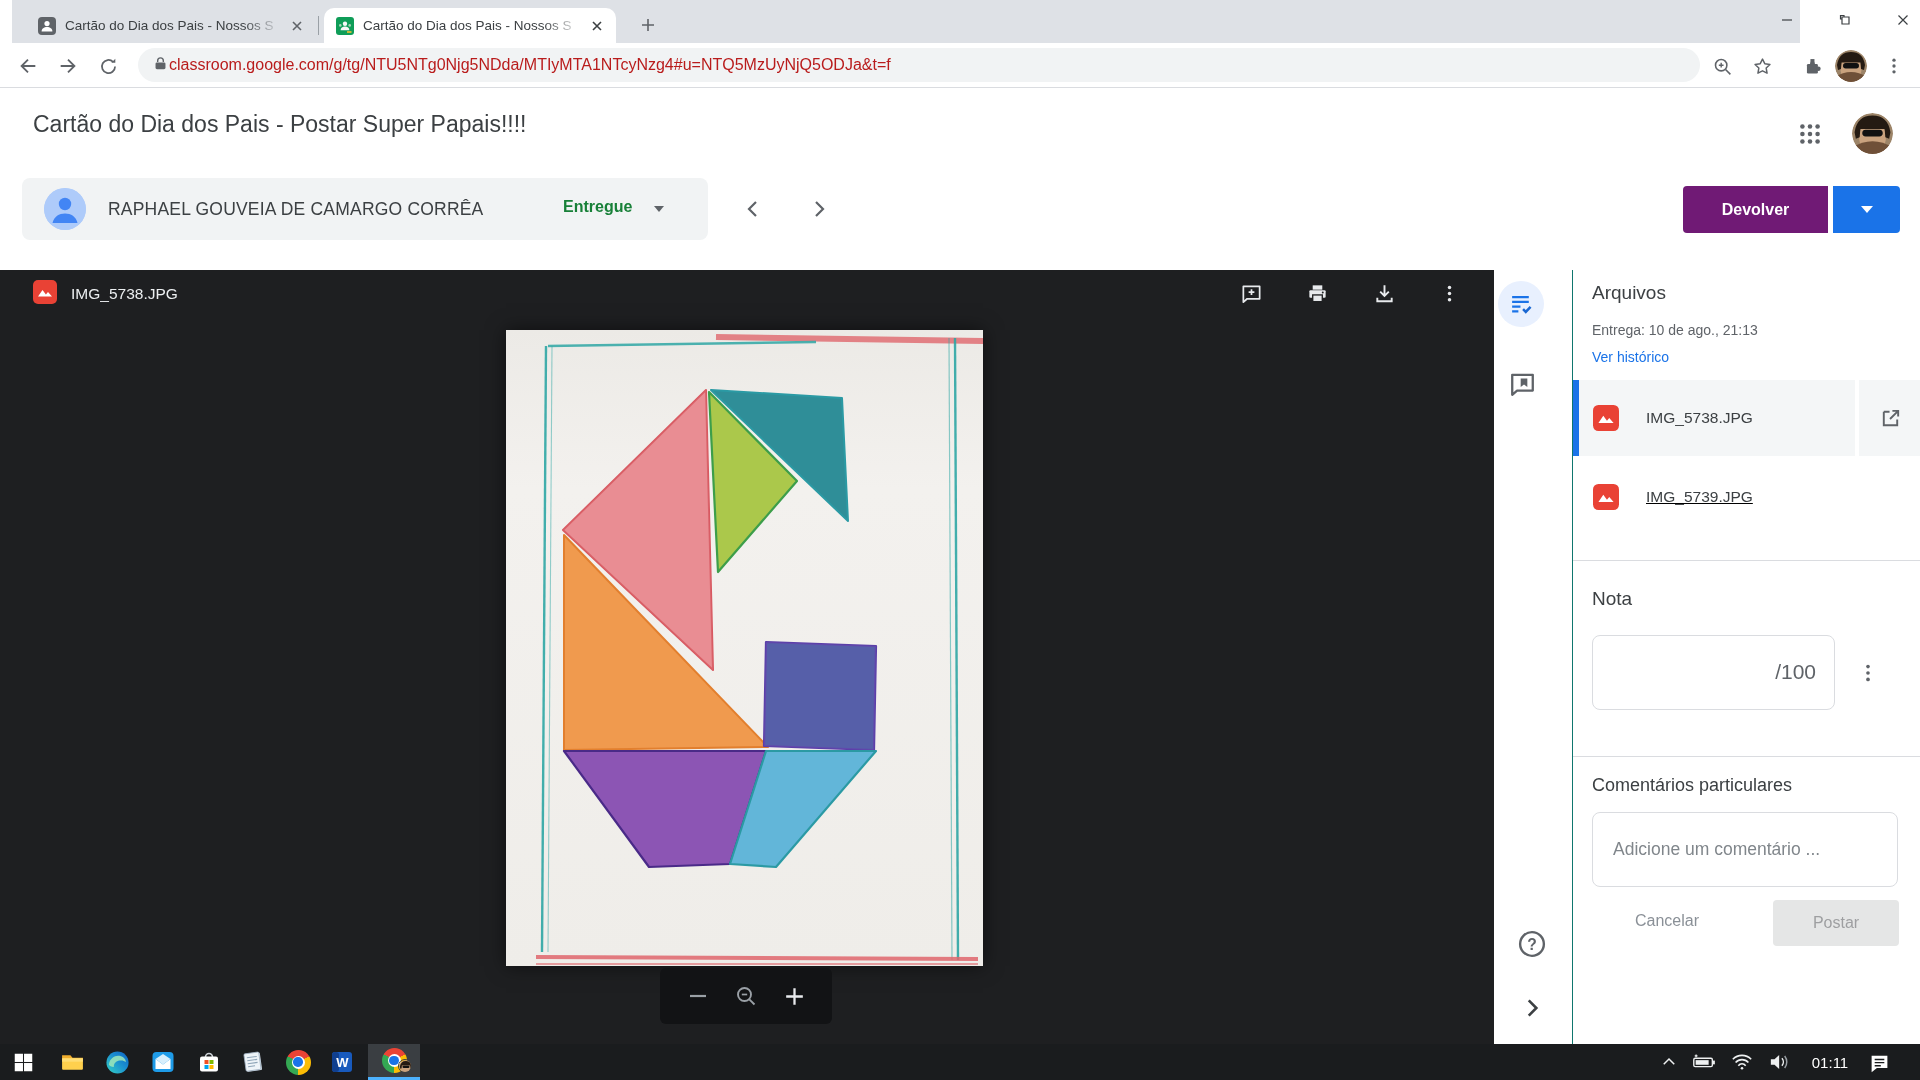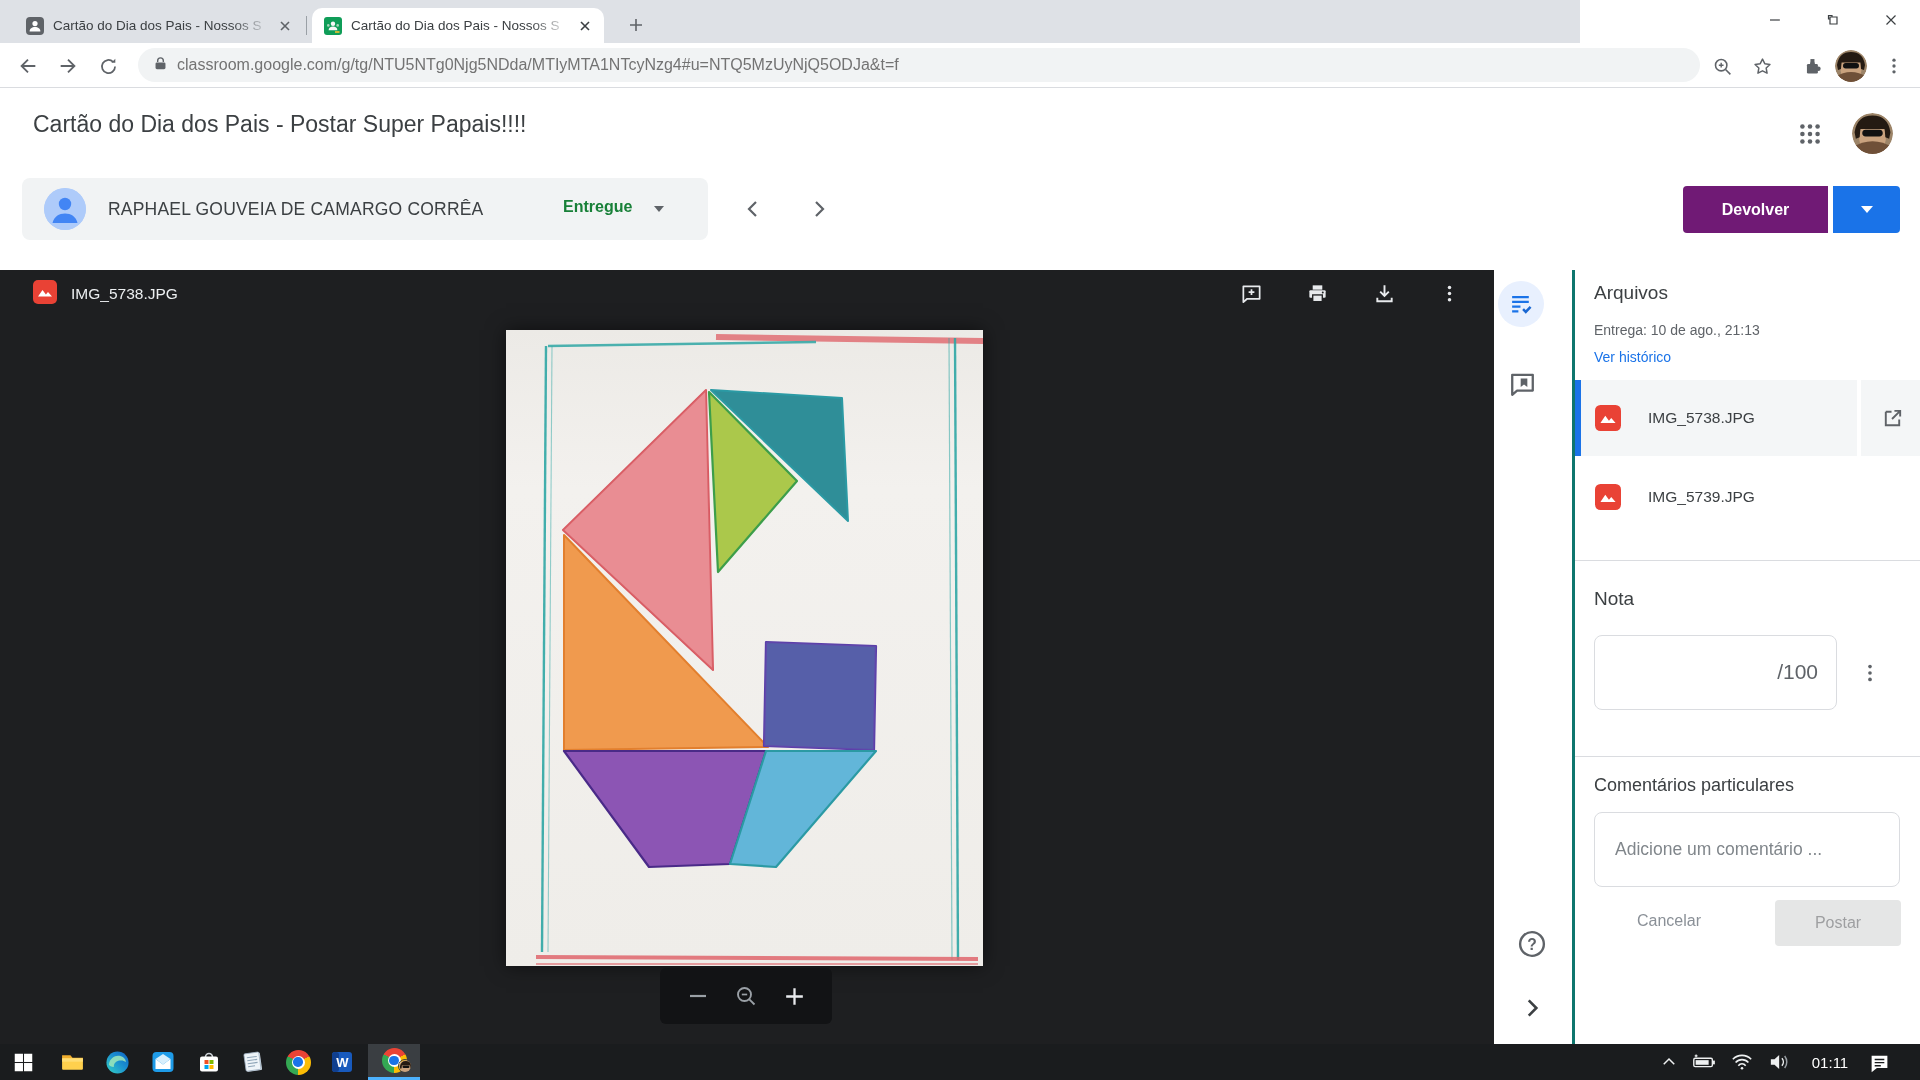--- a/index.html
+++ b/index.html
@@ -1,21 +1,21 @@
 <!DOCTYPE html>
 <html><head>
 <meta charset="utf-8">
 <style>
   * { margin:0; padding:0; box-sizing:border-box; }
   html,body { width:1920px; height:1080px; overflow:hidden; background:#fff;
     font-family:"Liberation Sans", sans-serif; }
   #screen { position:relative; width:1920px; height:1080px; background:#fff; }
 
   
-  .tabbar { position:absolute; left:0; top:0; width:1580px; height:43px; background:#dee1e6; }
+  .tabbar { position:absolute; left:12px; top:0; width:1788px; height:43px; background:#dee1e6; }
   .tab { position:absolute; top:8px; height:35px; display:flex; align-items:center; padding:0 10px 0 12px; }
   .tab.inactive { left:14px; width:290px; }
   .tab.active { left:312px; width:292px; background:#fff; border-radius:10px 10px 0 0; }
   .tab-divider { position:absolute; left:306px; top:16px; width:1px; height:19px; background:#9aa0a6; }
   .favicon { width:18px; height:18px; flex:0 0 18px; margin-right:9px; }
   .tab-title { font-size:13.5px; color:#3c4043; white-space:nowrap; overflow:hidden; flex:1;
     -webkit-mask-image:linear-gradient(90deg,#000 82%,transparent);
     mask-image:linear-gradient(90deg,#000 82%,transparent); }
   .tab-close { width:18px; height:18px; flex:0 0 18px; margin-left:6px; display:flex;
     align-items:center; justify-content:center; border-radius:50%; color:#5f6368; }
@@ -24,21 +24,21 @@
   .winctl { position:absolute; top:0; width:58px; height:40px; display:flex; align-items:center; justify-content:center; color:#3c4043; }
   .winctl.min { left:1746px; } .winctl.max { left:1804px; } .winctl.close { left:1862px; }
 
   
   .toolbar { position:absolute; left:0; top:43px; width:1920px; height:45px; background:#fff;
     border-bottom:1px solid #dadce0; }
   .navbtn { position:absolute; top:6px; width:34px; height:34px; border-radius:50%; display:flex;
     align-items:center; justify-content:center; color:#5f6368; }
   .omnibox { position:absolute; left:138px; top:5px; width:1562px; height:34px; background:#f1f3f4;
     border-radius:17px; display:flex; align-items:center; padding-left:14px; }
-  .omni-url { font-size:16px; color:#737373; margin-left:8px; white-space:nowrap; overflow:hidden; }
+  .omni-url { font-size:16px; color:#b91c1c; margin-left:0; white-space:nowrap; overflow:hidden; }
   .tb-icon { position:absolute; top:6px; width:34px; height:34px; display:flex; align-items:center;
     justify-content:center; color:#5f6368; }
   .avatar32 { width:32px; height:32px; border-radius:50%; overflow:hidden; }
 
   
   .appheader { position:absolute; left:0; top:89px; width:1920px; height:89px; background:#fff; }
   .page-title { position:absolute; left:33px; top:22px; font-size:23px; color:#3c4043; }
   .apps-grid { position:absolute; left:1797px; top:121px; width:26px; height:26px; color:#5f6368; }
   .header-avatar { position:absolute; left:1852px; top:113px; width:41px; height:41px; border-radius:50%; overflow:hidden; }
 
@@ -75,21 +75,21 @@
   .zoombtn.plus { color:#e8eaed; }
 
   
   .strip { position:absolute; left:1494px; top:270px; width:78px; height:774px; background:#fff; }
   .strip-grade { position:absolute; left:4px; top:11px; width:46px; height:46px; border-radius:50%;
     background:#e8f0fe; display:flex; align-items:center; justify-content:center; }
   .strip-ic { position:absolute; display:flex; align-items:center; justify-content:center; color:#5f6368; }
 
   
   .sidebar { position:absolute; left:1572px; top:270px; width:348px; height:774px; background:#fff;
-    border-left:3px solid #0f766e; }
+    border-left:1px solid #0f766e; }
   .sb-h1 { position:absolute; left:19px; font-size:19px; color:#3c4043; }
   .sb-sub { position:absolute; left:19px; font-size:14px; color:#5f6368; }
   .sb-link { position:absolute; left:19px; font-size:14px; color:#1a73e8; }
   .file-row { position:absolute; left:0; display:flex; align-items:center; }
   .file-row.selected { background:#f4f6f7; }
   .sel-bar { position:absolute; left:0; top:0; width:6px; height:100%; background:#1a73e8; }
   .file-ic { margin-left:20px; width:26px; height:26px; flex:0 0 26px; }
   .file-name { margin-left:27px; font-size:15.5px; color:#3c4043; }
   .open-cell { position:absolute; left:286px; top:110px; width:62px; height:76px; background:#f4f6f7;
     display:flex; align-items:center; justify-content:center; color:#5f6368; }
@@ -456,21 +456,21 @@
       </span>
       <span class="file-name">IMG_5738.JPG</span>
     </div>
     <div class="open-cell">
       <svg viewBox="0 0 24 24" width="23" height="23">
           <path d="M5 5h6M5 5v14h14v-6" fill="none" stroke="currentColor" stroke-width="2"></path>
           <path d="M14 4h6v6M20 4l-8.5 8.5" fill="none" stroke="currentColor" stroke-width="2"></path>
         </svg>
     </div>
 
-    <div class="file-row" style="top:196px; width:348px; height:62px;">
+    <div class="file-row" style="top:196px; width:348px; height:62px;text-decoration:underline;">
       <span class="file-ic">
         <svg viewBox="0 0 24 24" width="26" height="26">
             <rect width="24" height="24" rx="5" fill="#e94235"></rect>
             <path d="M5 16.5L9.5 10l3.4 4.5 2.1-2.4 4 4.4z" fill="#fff"></path>
           </svg>
       </span>
       <span class="file-name">IMG_5739.JPG</span>
     </div>
 
     <div class="sb-div" style="top:290px"></div>

